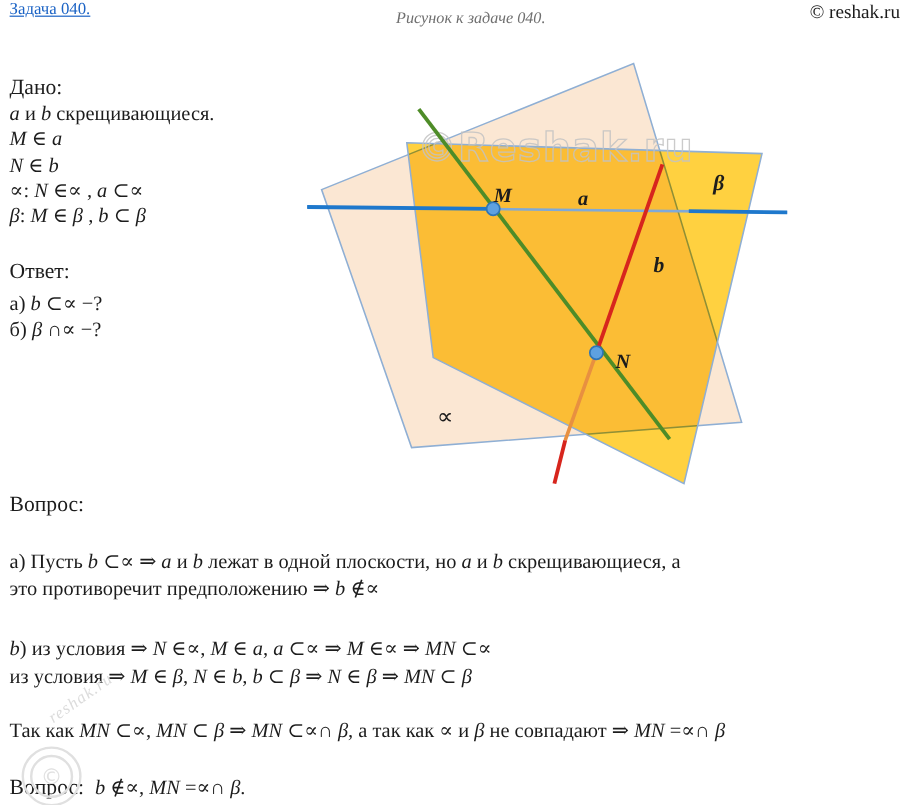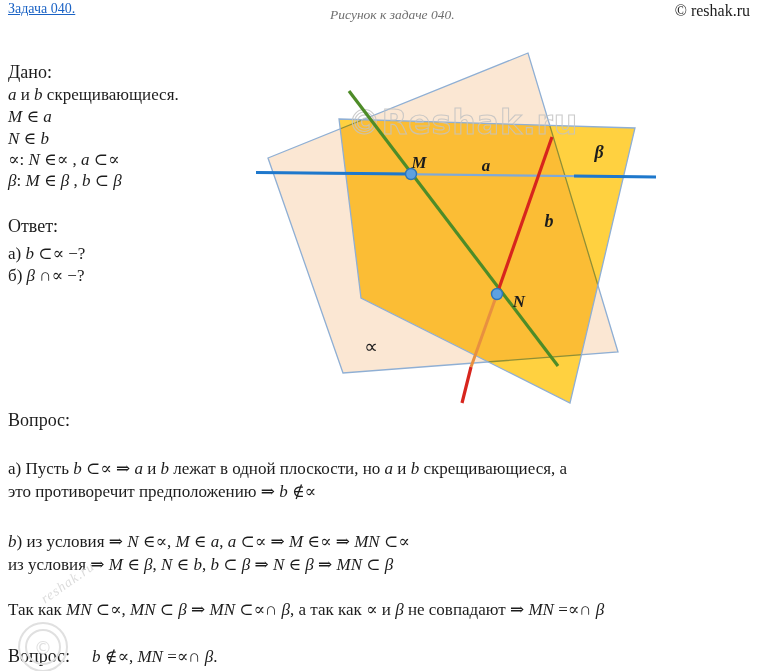--- a/index.html
+++ b/index.html
@@ -28,21 +28,21 @@
   .abs{position:absolute;white-space:nowrap;}
   .page-title{
     left:8px;top:1px;font-size:14px;color:var(--title-blue);
     text-decoration:underline;
   }
   .fig-caption{left:286px;top:7px;font-size:13.5px;font-style:italic;color:var(--caption-gray);margin-left:44px;}
   .copyright{right:8px;top:2px;font-size:16px;text-align:right;}
   .sect-heading{font-size:18px;}
   .tl{font-size:17px;}
   .tl i{font-style:italic;}
-  .answer-text{margin-left:22px;}
+  .answer-text{margin-left:9px;}
   
   .figure-wrap{left:250px;top:40px;width:415px;height:385px;}
   .fig-label{font-family:"Liberation Serif","DejaVu Serif",serif;font-weight:bold;font-style:italic;fill:var(--text-black);}
   .fig-alpha{font-family:"DejaVu Sans",sans-serif;font-weight:normal;font-style:normal;font-size:19px;fill:var(--text-black);}
   .wm-text{
     font-family:"DejaVu Sans","Liberation Sans",sans-serif;font-size:33px;font-weight:bold;
     fill:none;stroke:var(--watermark-gray);stroke-width:1.1;letter-spacing:1px;opacity:.85;
   }
   
   .corner-wm{left:10px;top:584px;width:110px;height:85px;pointer-events:none;}

